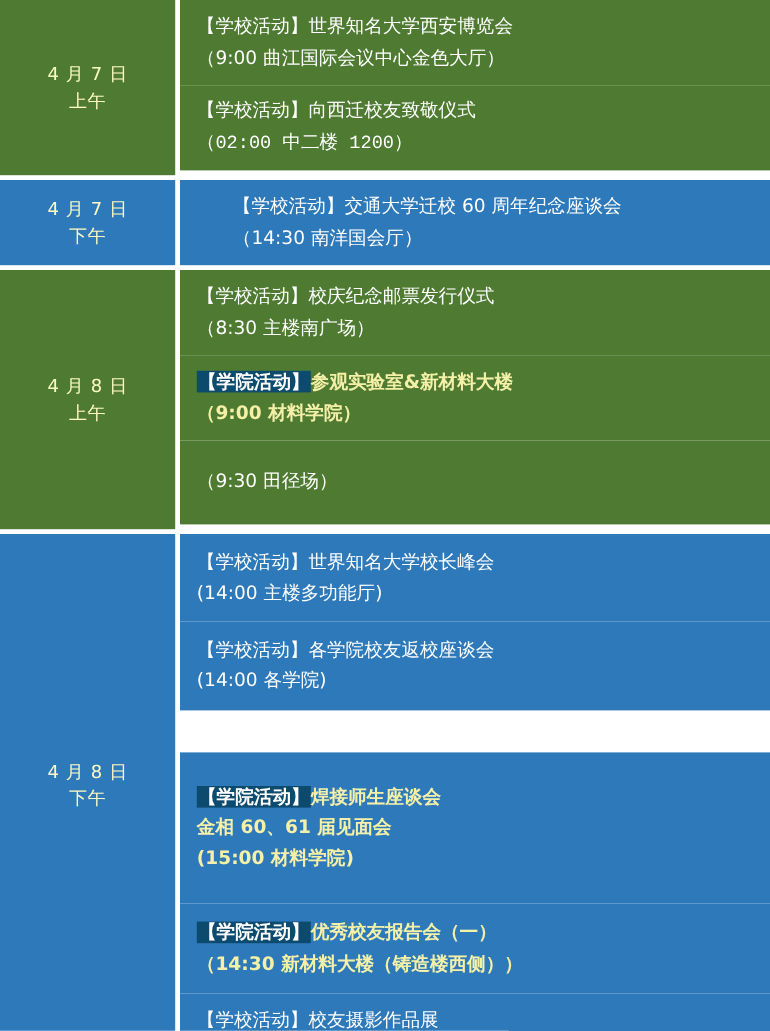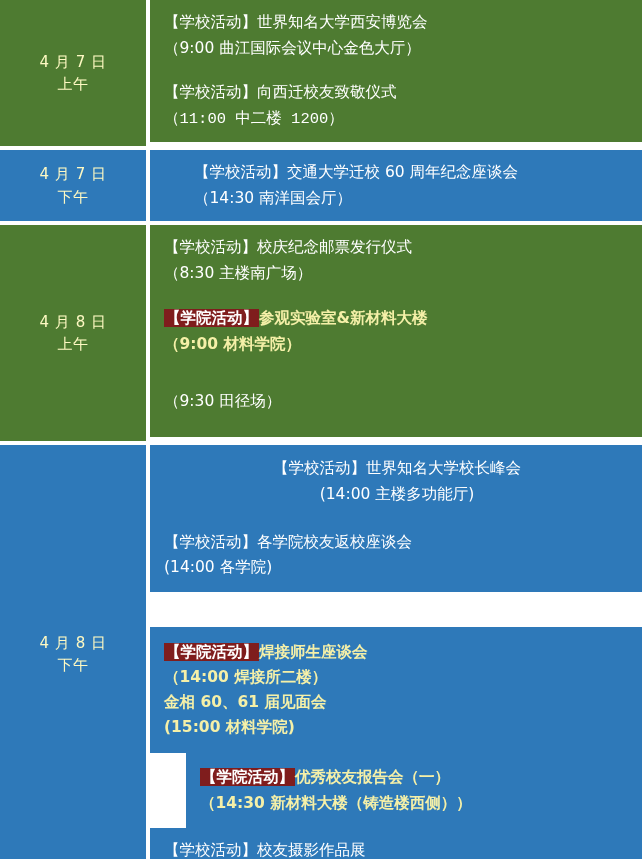--- a/index.html
+++ b/index.html
@@ -60,21 +60,21 @@
     font-size: 15.5px;
     line-height: 1.62;
     flex: 1 1 auto;
   }
   .event-cell .line { white-space: nowrap; }
 
   
   .event-cell.college { font-weight: bold; }
   .event-cell.college .line { color: #F5F0A8; }
   .tag {
-    background: #7f1d1d;
+    background: #0c4a6e;
     color: #ffffff;
     font-weight: bold;
     padding: 0 1px;
   }
 </style>
 </head>
 <body>
 
 <div id="schedule-table">
     <div class="block green" style="height: 146px;">
@@ -82,21 +82,21 @@
         <div class="d-line">4 月 7 日</div>
         <div class="d-line">上午</div>
       </div>
       <div class="events-col">
         <div class="event-cell" style="flex: 0 0 71px;">
           <div class="line">【学校活动】世界知名大学西安博览会</div>
           <div class="line">（9:00 曲江国际会议中心金色大厅）</div>
         </div>
         <div class="event-cell" style="flex: 0 0 71px; font-family: Liberation Mono, monospace;">
           <div class="line">【学校活动】向西迁校友致敬仪式</div>
-          <div class="line">（11:00 中二楼 1200）</div>
+          <div class="line">（02:00 中二楼 1200）</div>
         </div>
       </div>
     </div>
     <div class="block blue" style="height: 71px;">
       <div class="date-cell">
         <div class="d-line">4 月 7 日</div>
         <div class="d-line">下午</div>
       </div>
       <div class="events-col">
         <div class="event-cell" style="flex: 0 0 71px; padding-left: 44px;">
@@ -123,35 +123,34 @@
           <div class="line">（9:30 田径场）</div>
         </div>
       </div>
     </div>
     <div class="block blue" style="height: 418px;">
       <div class="date-cell">
         <div class="d-line">4 月 8 日</div>
         <div class="d-line">下午</div>
       </div>
       <div class="events-col">
-        <div class="event-cell" style="flex: 0 0 73px; align-items: center;">
+        <div class="event-cell" style="flex: 0 0 73px;">
           <div class="line">【学校活动】世界知名大学校长峰会</div>
           <div class="line">(14:00 主楼多功能厅)</div>
         </div>
         <div class="event-cell" style="flex: 0 0 74px;">
           <div class="line">【学校活动】各学院校友返校座谈会</div>
           <div class="line">(14:00 各学院)</div>
         </div>
         <div class="event-cell college" style="flex: 0 0 126px; margin-top: 35px;">
           <div class="line"><span class="tag">【学院活动】</span><span>焊接师生座谈会</span></div>
-          <div class="line">（14:00 焊接所二楼）</div>
           <div class="line">金相 60、61 届见面会</div>
           <div class="line">(15:00 材料学院)</div>
         </div>
-        <div class="event-cell college" style="flex: 0 0 75px; margin-left: 36px;">
+        <div class="event-cell college" style="flex: 0 0 75px;">
           <div class="line"><span class="tag">【学院活动】</span><span>优秀校友报告会（一）</span></div>
           <div class="line">（14:30 新材料大楼（铸造楼西侧））</div>
         </div>
         <div class="event-cell" style="flex: 0 0 70px;">
           <div class="line">【学校活动】校友摄影作品展</div>
           <div class="line">（15:00 博物馆）</div>
         </div>
       </div>
     </div>
   </div>

